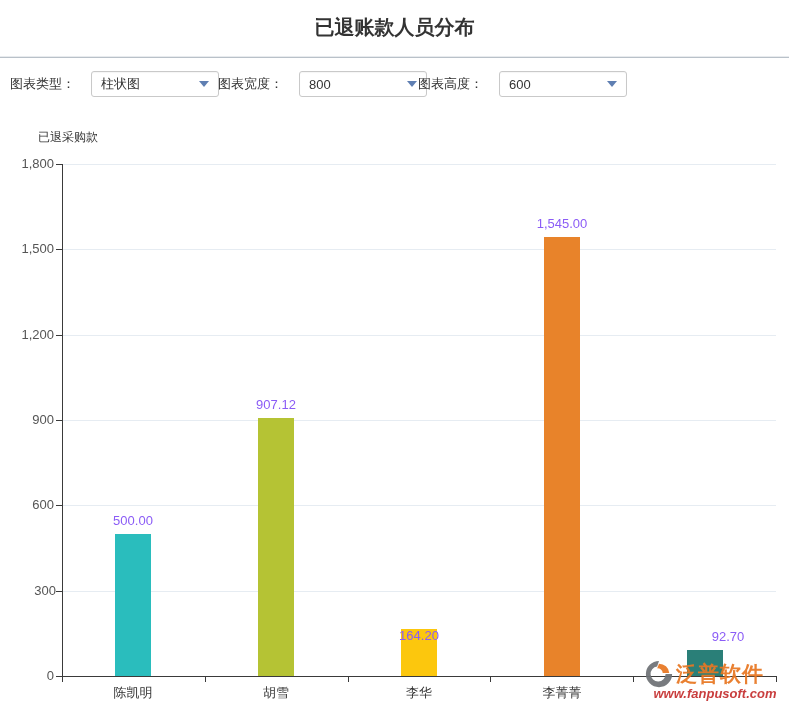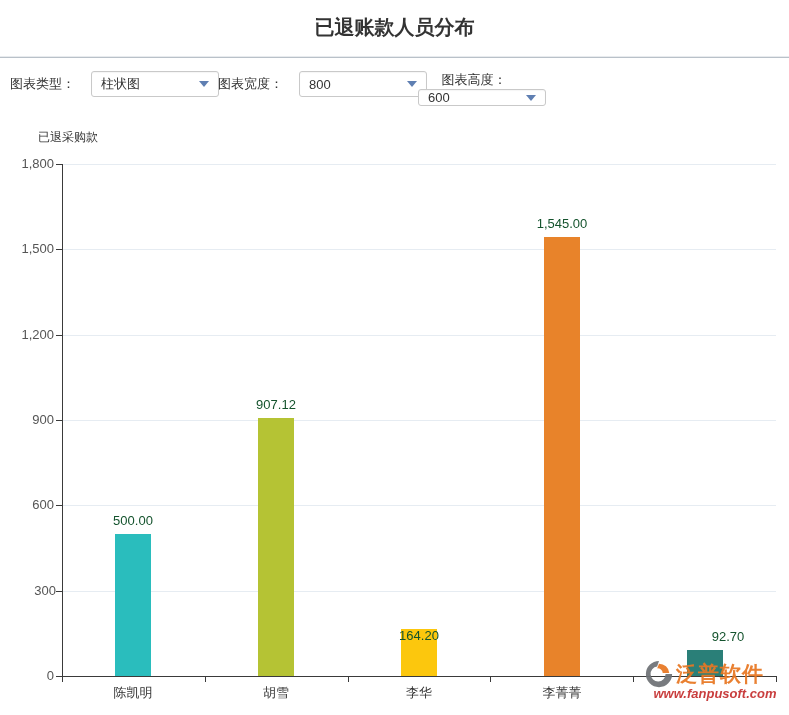--- a/index.html
+++ b/index.html
@@ -22,21 +22,21 @@
     border-top:6px solid #5f7fb2;}
 
   .axis-title{position:absolute;left:38px;top:129px;font-size:12px;color:#333;}
 
   .gridline{position:absolute;height:1px;background:#e6ecf2;}
   .axis-line{position:absolute;background:#3a3a3a;}
   .ytick{position:absolute;height:1px;width:6px;background:#3a3a3a;}
   .xtick{position:absolute;width:1px;height:5px;background:#3a3a3a;}
   .ylabel{position:absolute;width:50px;text-align:right;font-size:13px;color:#555;line-height:14px;}
   .bar{position:absolute;}
-  .bar-value{position:absolute;text-align:center;font-size:13px;color:#14532d;white-space:nowrap;}
+  .bar-value{position:absolute;text-align:center;font-size:13px;color:#8b5cf6;white-space:nowrap;}
   .xlabel{position:absolute;text-align:center;font-size:13px;color:#333;white-space:nowrap;}
 
   .watermark{position:absolute;right:3px;top:659px;width:142px;opacity:.93;}
   .wm-row{display:flex;align-items:center;text-align:right;}
   .wm-logo{width:30px;height:30px;flex:0 0 auto;margin-right:2px;}
   .wm-brand{font-size:21px;font-weight:700;color:#e87722;letter-spacing:1px;white-space:nowrap;}
   .wm-url{font-size:13px;font-weight:700;color:#c53030;margin-top:-3px;text-align:center;white-space:nowrap;font-style:italic;}
 </style>
 </head>
 <body>
@@ -54,21 +54,21 @@
         <span class="caret"></span>
       </div>
     </div>
     <div class="ctrl-group" style="left:218px;">
       <span class="ctrl-label">图表宽度：</span>
       <div class="select">
         <span class="select-value">800</span>
         <span class="caret"></span>
       </div>
     </div>
-    <div class="ctrl-group" style="left:418px;flex-direction:column;">
+    <div class="ctrl-group" style="left:418px;">
       <span class="ctrl-label">图表高度：</span>
       <div class="select">
         <span class="select-value">600</span>
         <span class="caret"></span>
       </div>
     </div>
   </div>
 
   <div class="axis-title">已退采购款</div>
 

